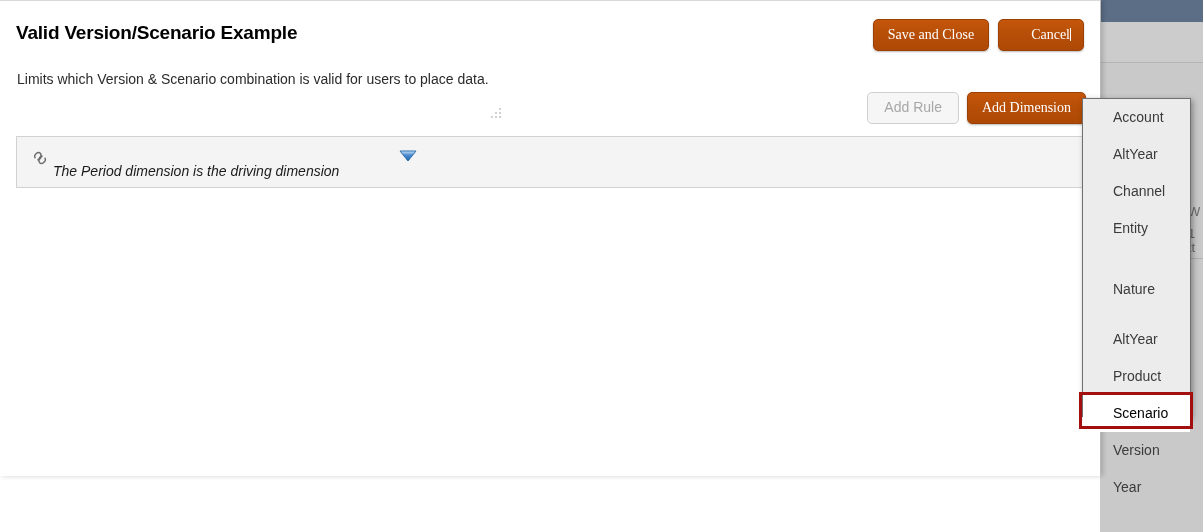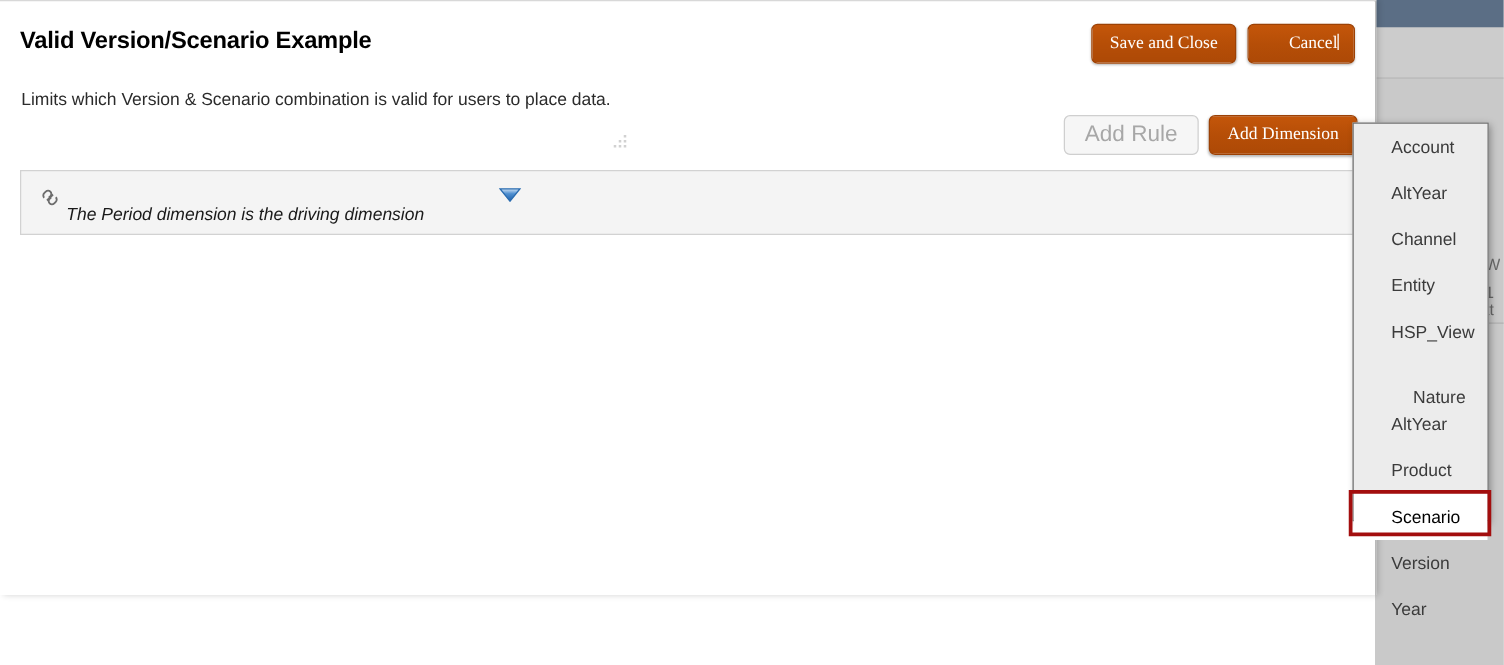--- a/index.html
+++ b/index.html
@@ -132,21 +132,21 @@
     right: 14px;
     top: 91px;
     display: flex;
     gap: 8px;
   }
   .btn-disabled {
     background: #f6f6f6;
     color: #a7a7a7;
     border: 1px solid #cfcfcf;
     border-radius: 5px;
-    font-size: 18px;
+    font-size: 14px;
     font-family: "Liberation Sans", sans-serif;
     padding: 6px 16px 7px 16px;
     cursor: default;
     line-height: 17px;
     white-space: nowrap;
   }
 
   
   .resize-grip {
     position: absolute;
@@ -314,22 +314,21 @@
     </span>
   </div>
 
 </div>
 
 <div id="dim-menu">
     <div class="dim-item" style="top: 0px;">Account</div>
     <div class="dim-item" style="top: 37px;">AltYear</div>
     <div class="dim-item" style="top: 74px;">Channel</div>
     <div class="dim-item" style="top: 111px;">Entity</div>
-    <div class="dim-item" style="top: 148px;">HSP_View</div>
-    <div class="dim-item" style="top: 200px; text-align: center;">Nature</div>
+    <div class="dim-item" style="top: 172px;">Nature</div>
     <div class="dim-item" style="top: 222px;">AltYear</div>
     <div class="dim-item" style="top: 259px;">Product</div>
     <div class="dim-item" style="top: 333px;">Version</div>
     <div class="dim-item selected" style="top: 296px;">Scenario</div>
     <div class="dim-item" style="top: 370px;">Year</div>
   </div>
 
 <div id="highlight-box"></div>
 
 </body></html>

